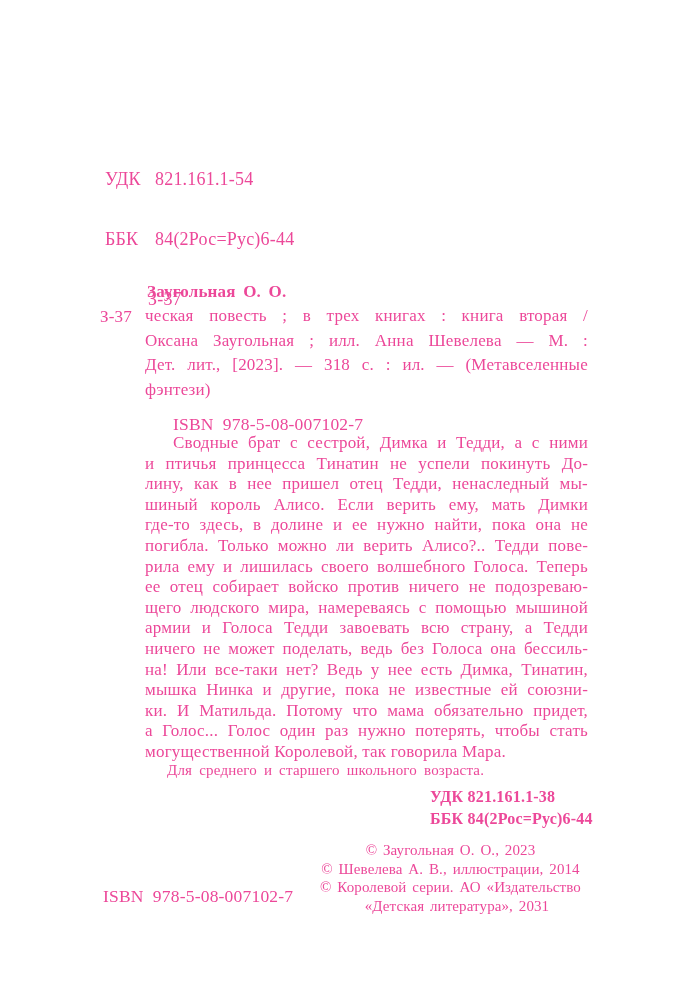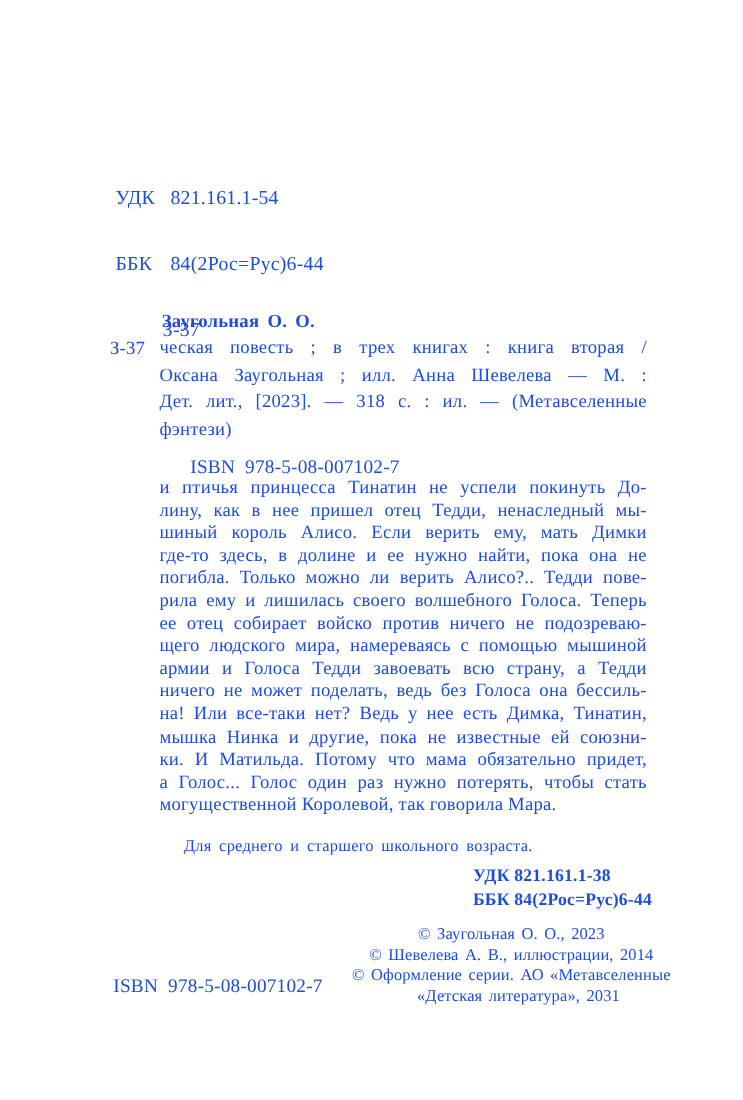--- a/index.html
+++ b/index.html
@@ -6,21 +6,21 @@
     margin: 0;
     padding: 0;
     background: #ffffff;
   }
   .page {
     position: relative;
     width: 675px;
     height: 1000px;
     background: #ffffff;
     font-family: "Liberation Serif", "DejaVu Serif", serif;
-    color: #1d4ed8;
+    color: #ec4899;
     letter-spacing: 0.2px;
     overflow: hidden;
   }
   .abs { position: absolute; }
 
   
   .top-block {
     left: 105px;
     top: 129px;
     font-size: 18px;
@@ -135,20 +135,21 @@
   <div class="abs bib-block jblock">
       <div class="tline">ческая повесть ; в трех книгах : книга вторая /</div>
       <div class="tline">Оксана Заугольная ; илл. Анна Шевелева — М. :</div>
       <div class="tline">Дет. лит., [2023]. — 318 с. : ил. — (Метавселенные</div>
       <div class="tline nojust">фэнтези)</div>
     </div>
 
   <div class="abs isbn-line">ISBN  978-5-08-007102-7</div>
 
   <div class="abs annotation-block jblock">
+      <div class="tline" style="padding-left: 28px;">Сводные брат с сестрой, Димка и Тедди, а с ними</div>
       <div class="tline">и птичья принцесса Тинатин не успели покинуть До-</div>
       <div class="tline">лину, как в нее пришел отец Тедди, ненаследный мы-</div>
       <div class="tline">шиный король Алисо. Если верить ему, мать Димки</div>
       <div class="tline">где-то здесь, в долине и ее нужно найти, пока она не</div>
       <div class="tline">погибла. Только можно ли верить Алисо?.. Тедди пове-</div>
       <div class="tline">рила ему и лишилась своего волшебного Голоса. Теперь</div>
       <div class="tline">ее отец собирает войско против ничего не подозреваю-</div>
       <div class="tline">щего людского мира, намереваясь с помощью мышиной</div>
       <div class="tline">армии и Голоса Тедди завоевать всю страну, а Тедди</div>
       <div class="tline">ничего не может поделать, ведь без Голоса она бессиль-</div>
@@ -162,19 +163,19 @@
   <div class="abs audience-line">Для среднего и старшего школьного возраста.</div>
 
   <div class="abs bottom-refs">
     <div>УДК 821.161.1-38</div>
     <div>ББК 84(2Рос=Рус)6-44</div>
   </div>
 
   <div class="abs copyright-block">
       <div class="tline">© Заугольная О. О., 2023</div>
       <div class="tline">© Шевелева А. В., иллюстрации, 2014</div>
-      <div class="tline">© Оформление серии. АО «Метавселенные</div>
+      <div class="tline">© Королевой серии. АО «Издательство</div>
       <div class="tline" style="padding-left: 13px;">«Детская литература», 2031</div>
     </div>
 
   <div class="abs bottom-isbn">ISBN  978-5-08-007102-7</div>
 
 </div>
 
 </body></html>

